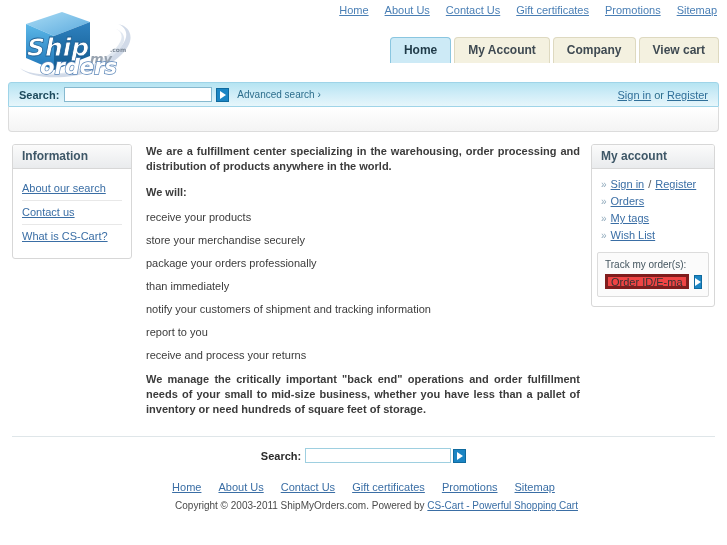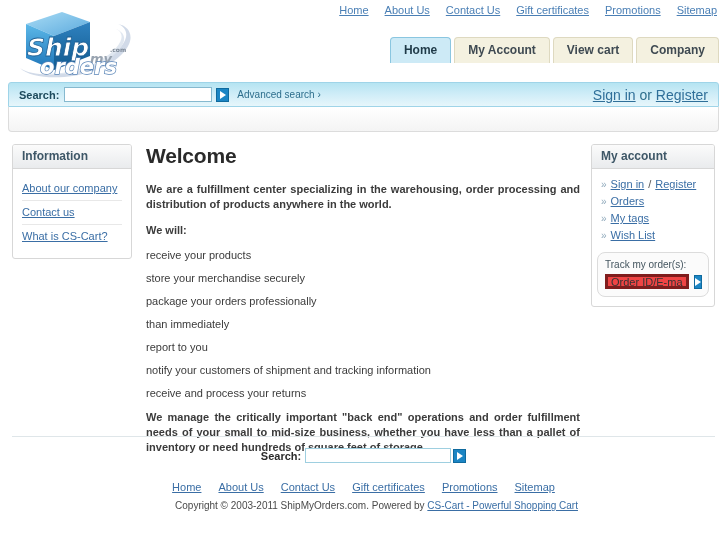--- a/index.html
+++ b/index.html
@@ -79,21 +79,21 @@
     background: #1b85c4;
     border: 1px solid #0f6a9e;
     display: inline-flex; align-items: center; justify-content: center;
     cursor: pointer;
   }
   .go-btn svg { display: block; }
   .adv-link {
     margin-left: 8px; font-size: 10px; color: #2d6e8c; text-decoration: none;
   }
   .signin-area {
-    margin-left: auto; margin-right: 10px; font-size: 14px; color: #2d6e8c;
+    margin-left: auto; margin-right: 10px; font-size: 11px; color: #2d6e8c;
   }
   .signin-area a { color: #2f6f99; }
 
   
   .crumbbar {
     position: absolute; left: 8px; top: 107px;
     width: 711px; height: 25px;
     background: linear-gradient(to bottom, #ffffff 0%, #f4f4f4 100%);
     border: 1px solid #dcdcdc; border-top: none;
     border-radius: 0 0 4px 4px;
@@ -134,21 +134,21 @@
   }
   .chev { color: #8fa9bb; font-size: 10px; }
   .acct-item a { color: #3a6ea5; }
   .sep { color: #555; text-decoration: none; }
 
   .track-box {
     margin: 8px 5px 5px 5px;
     border: 1px solid #dcdcdc;
     background: #fbfbfb;
     padding: 6px 7px 7px 7px;
-    border-radius: 8px;
+    border-radius: 2px;
   }
   .track-lbl { font-size: 10px; color: #44555f; margin-bottom: 4px; }
   .track-row { display: flex; align-items: center; }
   .track-input {
     width: 84px; height: 15px;
     border: 3px solid #7f1d1d; background: #ef4444;
     font-size: 11px; padding: 0 3px; outline: none; color: #333;
   }
 
   
@@ -239,22 +239,22 @@
     <a href="#">About Us</a>
     <a href="#">Contact Us</a>
     <a href="#">Gift certificates</a>
     <a href="#">Promotions</a>
     <a href="#">Sitemap</a>
   </div>
 
   <div class="main-tabs">
     <div class="tab active">Home</div>
     <div class="tab">My Account</div>
+    <div class="tab">Company</div>
     <div class="tab">View cart</div>
-    <div class="tab">Company</div>
   </div>
 
   <div class="searchbar">
     <span class="lbl">Search:</span>
     <input class="s-input" type="text" value="" style="">
     <span class="go-btn">
       <svg width="6" height="8" viewBox="0 0 6 8">
         <polygon points="0,0 6,4 0,8" fill="#ffffff"></polygon>
       </svg>
     </span>
@@ -265,37 +265,36 @@
       <a href="#">Register</a>
     </span>
   </div>
 
   <div class="crumbbar"></div>
 
   <div class="col-left">
     <div class="box">
       <div class="box-head">Information</div>
       <div class="box-body">
-        <a class="info-link" href="#">About our company</a>
+        <a class="info-link" href="#">About our search</a>
         <a class="info-link" href="#">Contact us</a>
         <a class="info-link" href="#">What is CS-Cart?</a>
       </div>
     </div>
   </div>
 
   <div class="col-center">
-    <h1 class="welcome">Welcome</h1>
     <p class="p">We are a fulfillment center specializing in the warehousing, order processing and distribution of products anywhere in the world.</p>
     <p class="p">We will:</p>
     <p class="li">receive your products</p>
     <p class="li">store your merchandise securely</p>
     <p class="li">package your orders professionally</p>
     <p class="li">than immediately</p>
+    <p class="li">notify your customers of shipment and tracking information</p>
     <p class="li">report to you</p>
-    <p class="li">notify your customers of shipment and tracking information</p>
     <p class="li">receive and process your returns</p>
     <p class="p">We manage the critically important "back end" operations and order fulfillment needs of your small to mid-size business, whether you have less than a pallet of inventory or need hundreds of square feet of storage.</p>
   </div>
 
   <div class="col-right">
     <div class="box">
       <div class="box-head">My account</div>
       <div class="box-body" style="padding:7px 0 4px 0;">
         <div class="acct-item" style="padding-left:9px;">
           <span class="chev">»</span>

